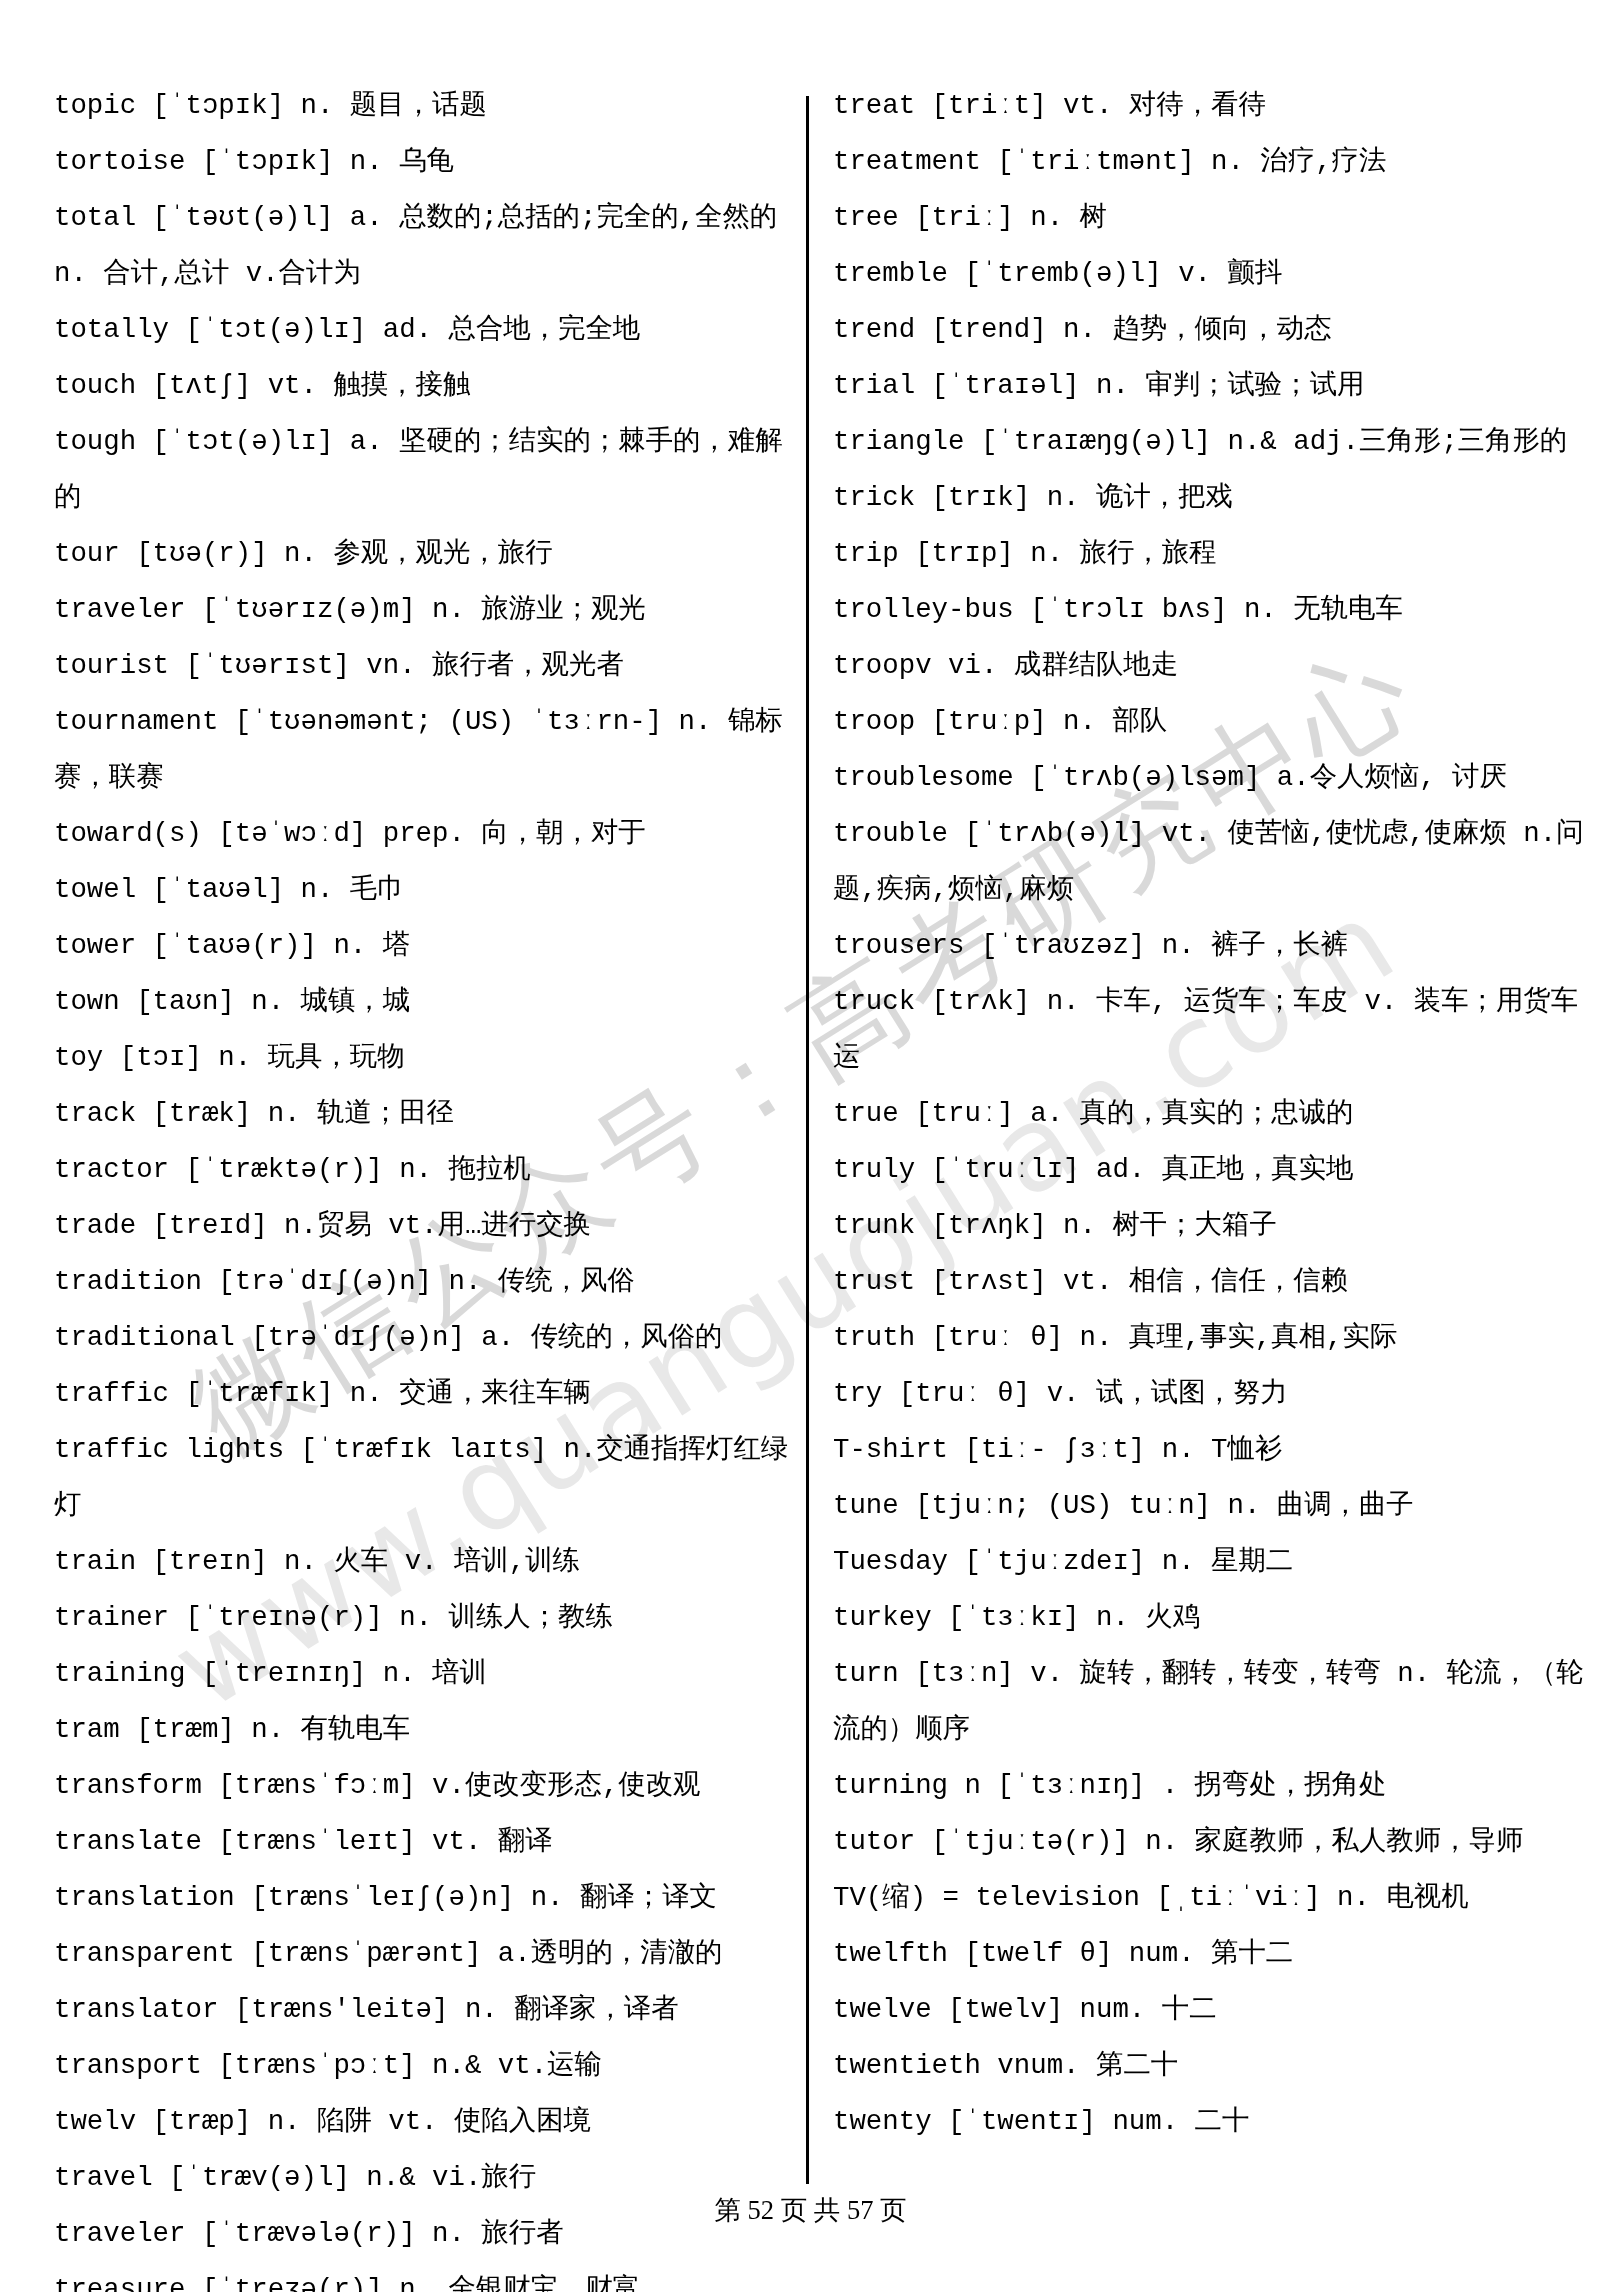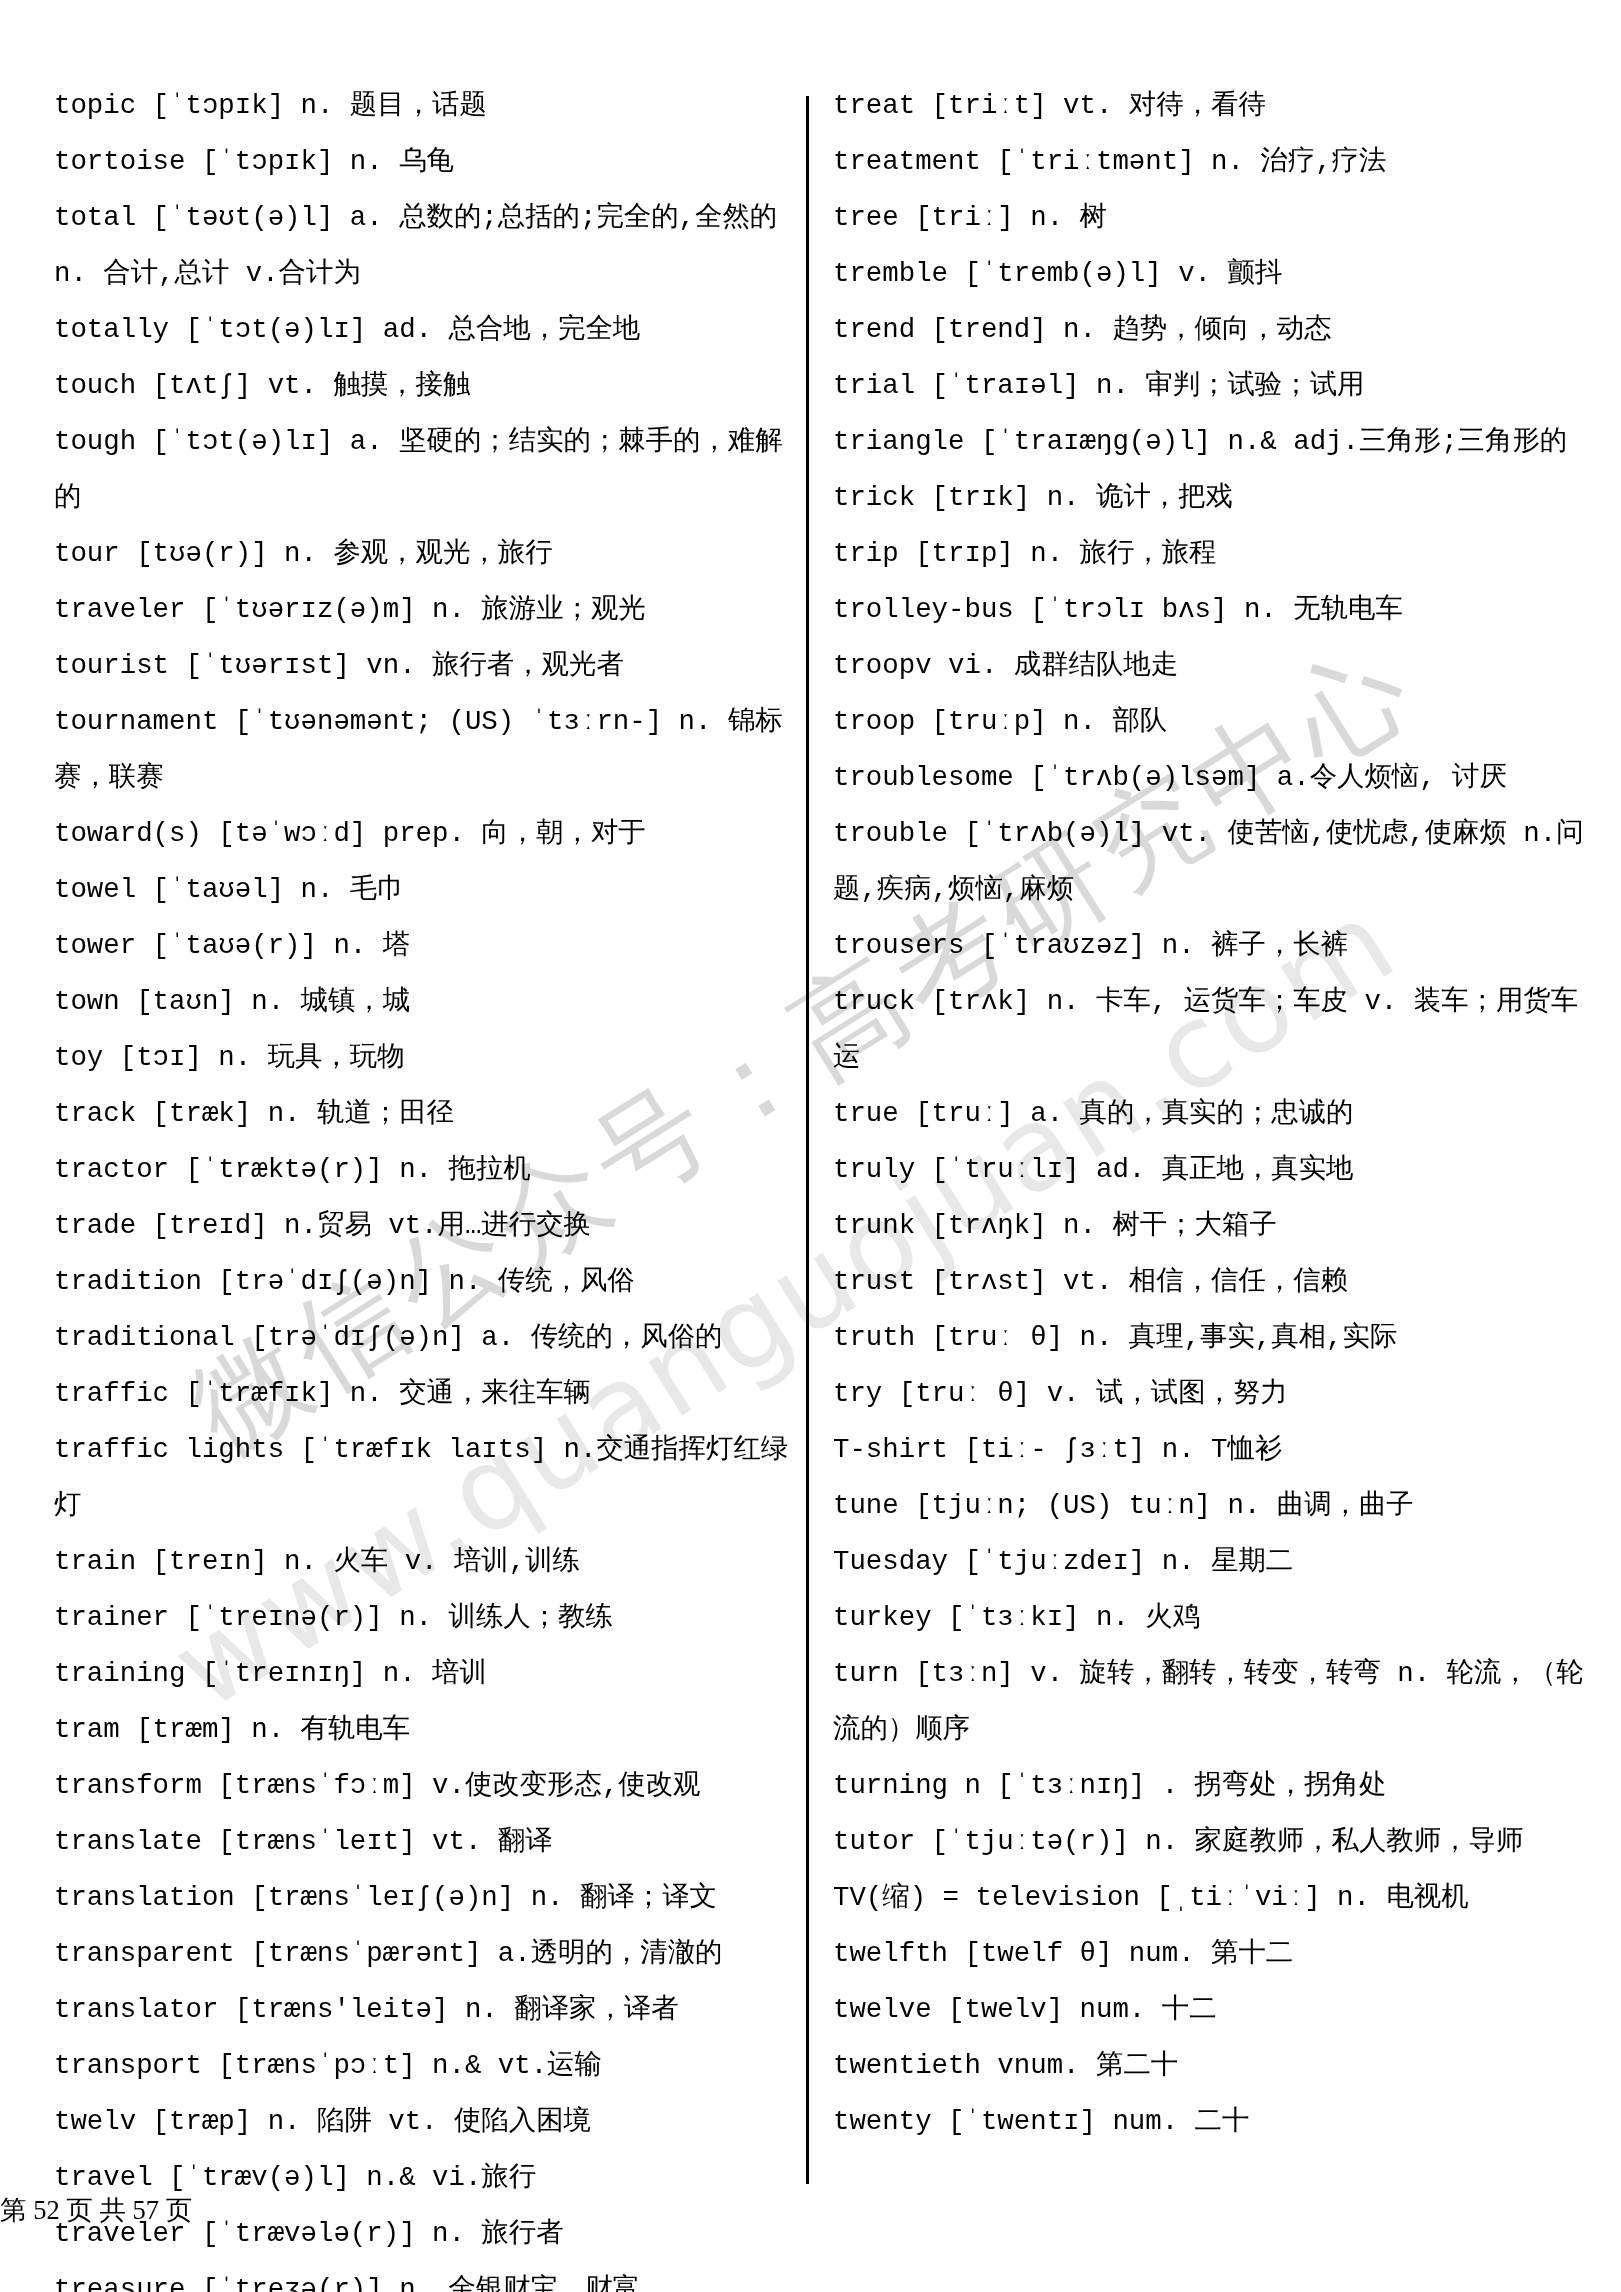--- a/index.html
+++ b/index.html
@@ -50,20 +50,21 @@
     font-family:"Liberation Mono","DejaVu Sans Mono",monospace;
     font-size:27.4px;
     line-height:56px;
     color:#000;
     word-break:break-word;
   }
   .footer {
     position:absolute;
     left:0; width:100%;
     top:2192px;
+    text-align:center;
     font-family:"Liberation Serif","DejaVu Serif",serif;
     font-size:26.5px;
     color:#000;
     z-index:1;
   }
 </style>
 </head>
 <body>
 
 <div class="page">

